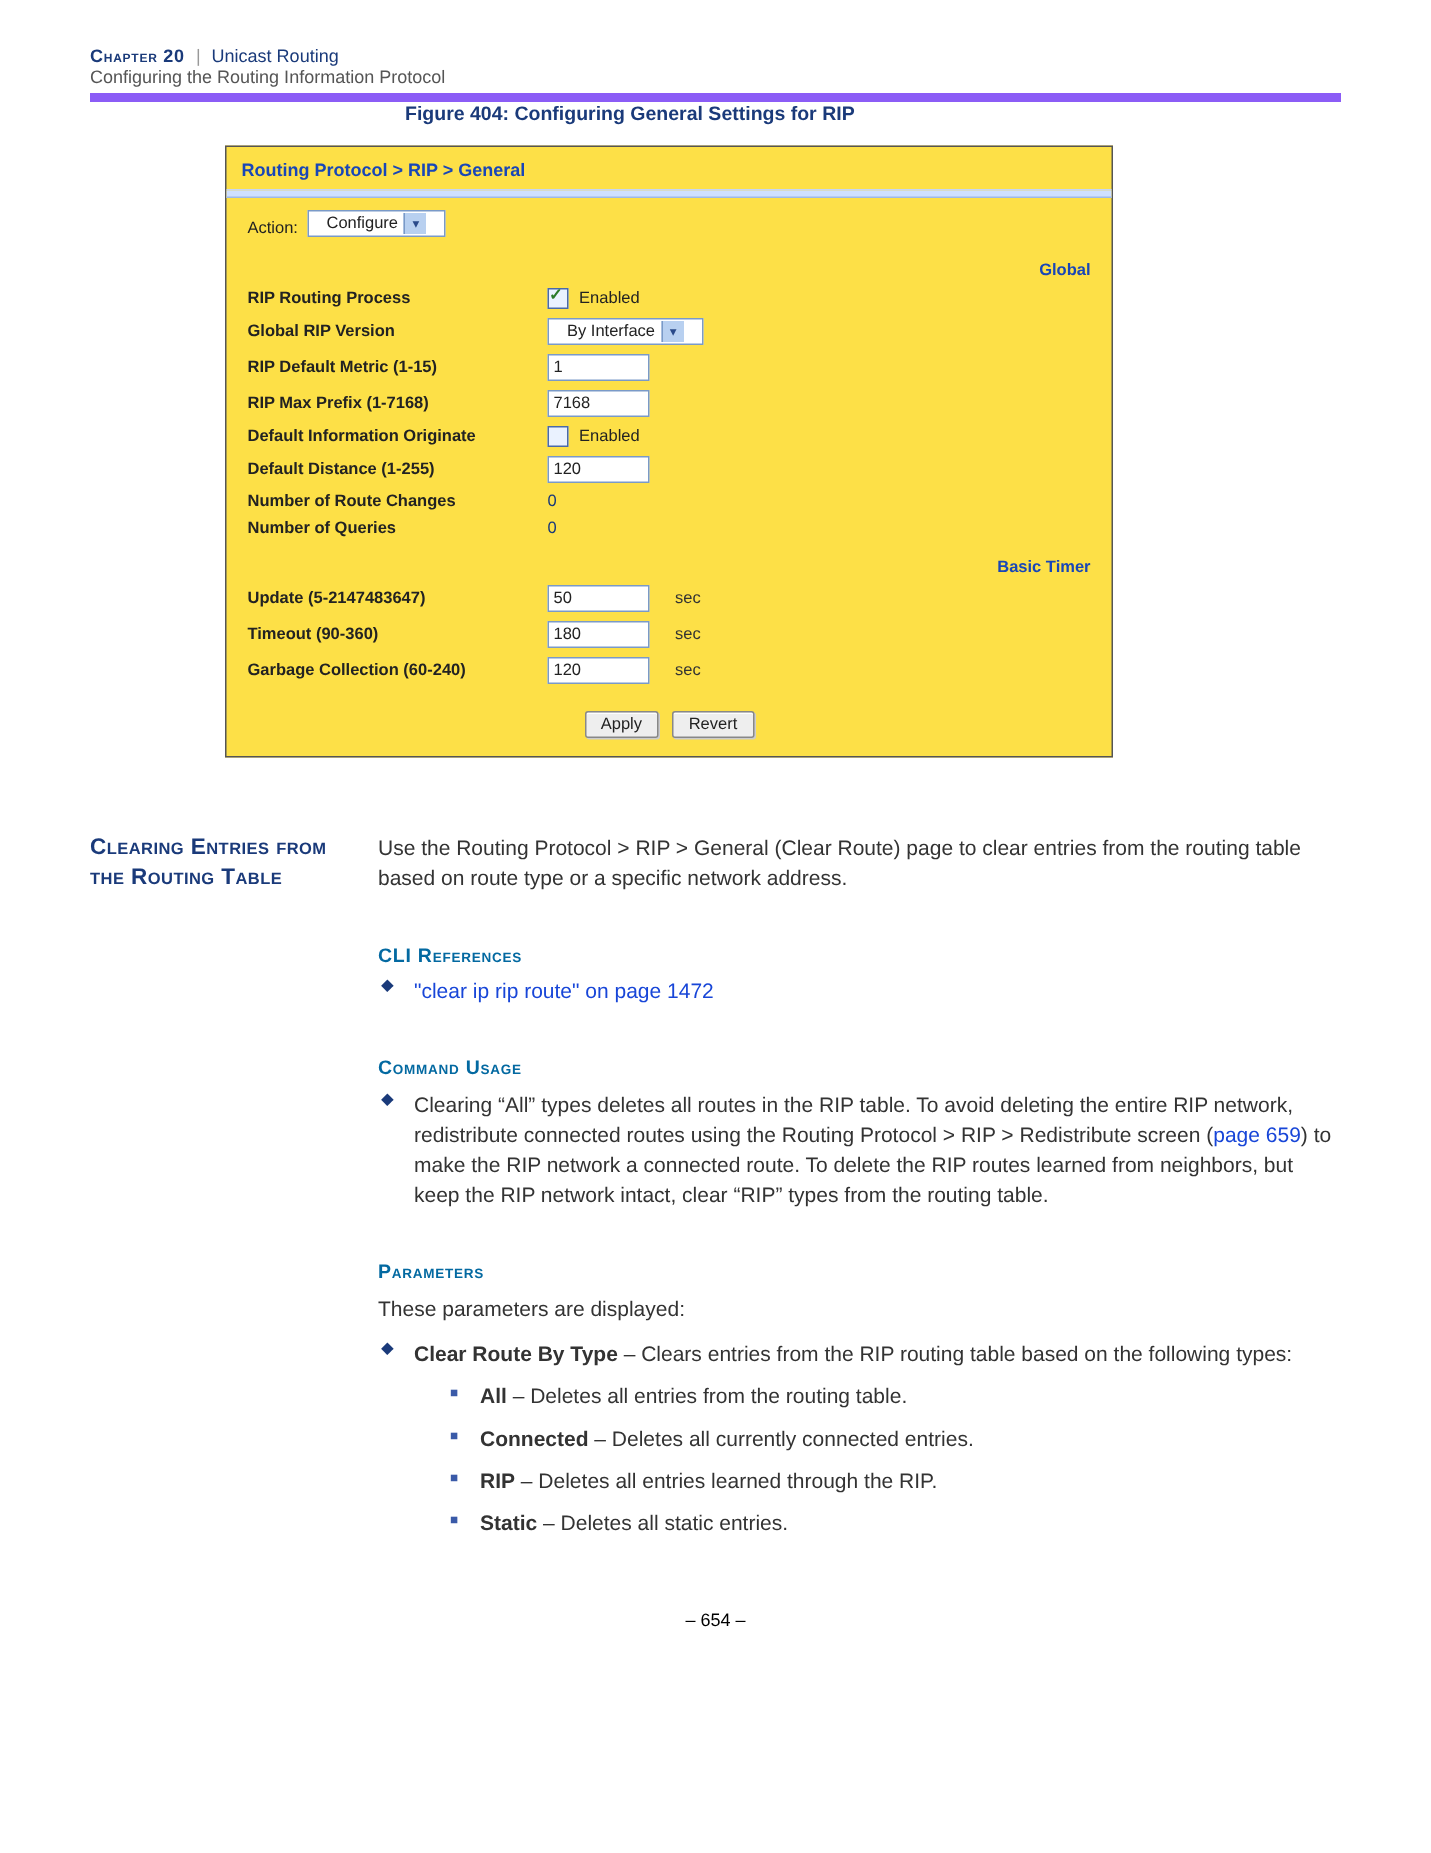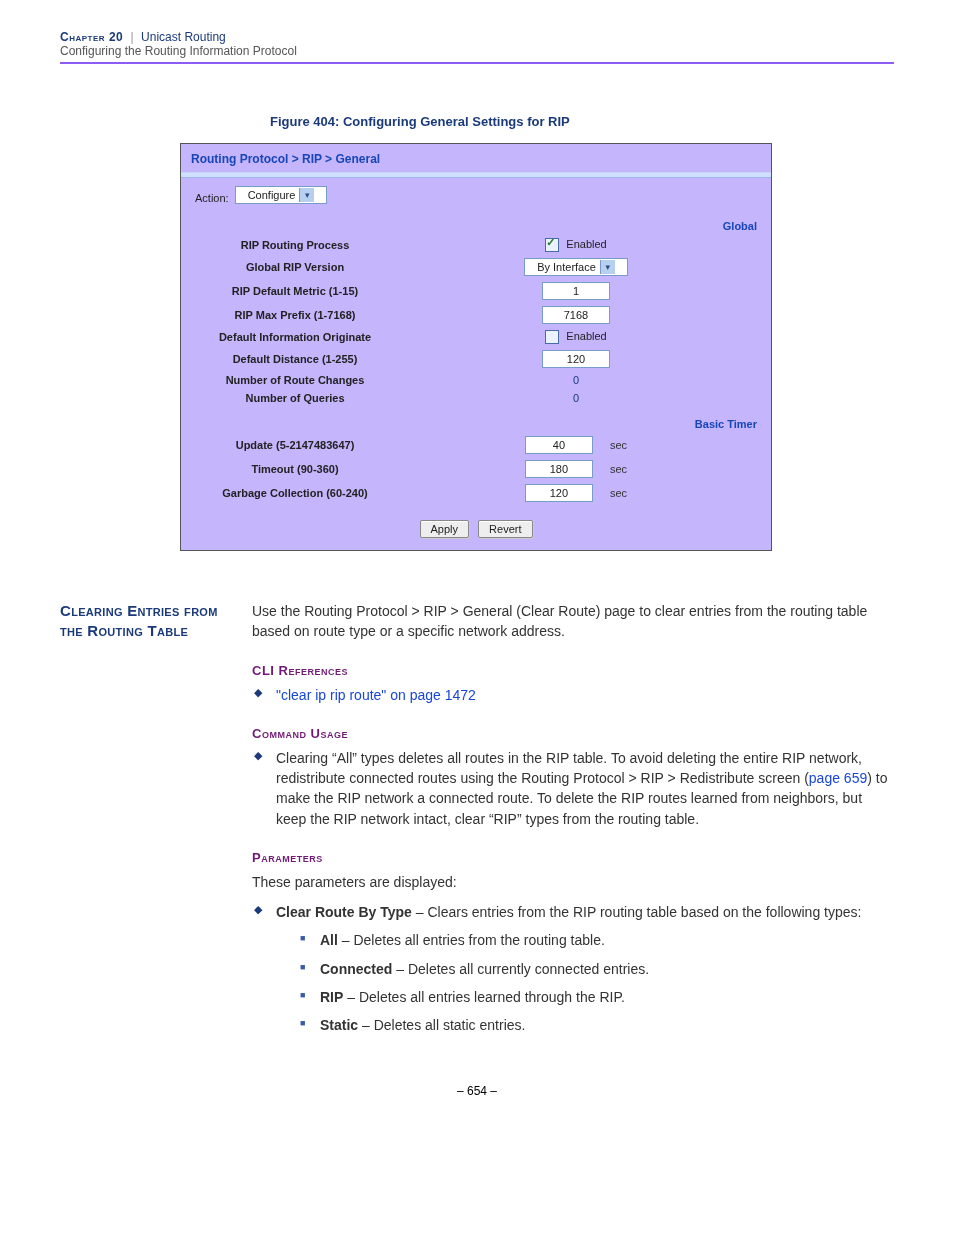--- a/index.html
+++ b/index.html
@@ -10,44 +10,43 @@
     padding: 0;
     background: #fff;
   }
   .page {
     width: 954px;
     margin: 0 auto;
     padding: 30px 60px 40px 60px;
     box-sizing: border-box;
   }
   .running-head {
-    border-bottom: 2px solid #8b5cf6;
+    border-bottom: 6px solid #8b5cf6;
     padding-bottom: 4px;
-    margin-bottom: 50px;
   }
   .running-head .top-line {
     font-size: 12px;
     color: #1a3a7a;
   }
   .running-head .top-line .chap { font-weight: bold; font-variant: small-caps; letter-spacing:0.5px;}
   .running-head .top-line .sep { color:#999; margin:0 4px;}
   .running-head .sub-line { font-size: 12px; color: #555; }
   .figure-title {
     font-weight: bold;
     color: #1a3a7a;
     font-size: 13px;
     margin-left: 210px;
     margin-bottom: 14px;
   }
   
   .screenshot {
-    margin-left: 120px;
+    margin-left: 90px;
     width: 590px;
     border: 1px solid #555;
-    background: #c4b5fd;
+    background: #fde047;
     font-family: Arial, sans-serif;
     font-size: 11px;
     color: #222;
     margin-bottom: 50px;
   }
   .ss-breadcrumb {
     color: #1846b8;
     font-weight: bold;
     font-size: 12px;
     padding: 8px 10px 6px 10px;
@@ -78,21 +77,20 @@
     color:#2a4a8a;
     font-size:9px;
   }
   .ss-section { padding: 6px 14px 2px 14px;}
   .ss-section-title { color:#1846b8; font-weight:bold; margin:6px 0 6px 0; font-size:11px;text-align:right;}
   .ss-grid {
     display:grid;
     grid-template-columns: 200px 1fr;
     row-gap:6px;
     align-items:center;
-    text-align:center;
   }
   .ss-label { font-weight:bold; font-size:11px; }
   .ss-value {}
   .ss-check {
     display:inline-block;
     width:12px; height:12px;
     border:1px solid #4a6aa8;
     background:#eaf2ff;
     vertical-align:middle;
     position:relative;
@@ -144,26 +142,26 @@
     font-size:15px;
     line-height:1.35;
     letter-spacing:0.3px;
   }
   .body-col {
     flex:1;
     font-size:14px;
     line-height:1.45;
   }
   .sec-head {
-    color:#701a75;
+    color:#0369a1;
     font-weight:bold;
     font-variant:small-caps;
     font-size:13px;
     letter-spacing:0.5px;
-    margin-top:20px;
+    margin-top:32px;
     margin-bottom:4px;
   }
   .dlist { list-style:none; padding-left:0; margin:4px 0;}
   .dlist > li { position:relative; padding-left:24px; margin:4px 0;}
   .dlist > li::before {
     content:"◆"; color:#1a3a7a; position:absolute; left:2px; top:0; font-size:11px;
   }
   .sqlist { list-style:none; padding-left:0; margin:6px 0 6px 22px;}
   .sqlist > li { position:relative; padding-left:22px; margin:8px 0;}
   .sqlist > li::before {
@@ -241,21 +239,21 @@
         <div class="ss-value ss-plain">0</div>
 
         <div class="ss-label">Number of Queries</div>
         <div class="ss-value ss-plain">0</div>
       </div>
 
       <div class="ss-section-title" style="margin-top:14px;">Basic Timer</div>
       <div class="ss-grid" style="margin-bottom:6px;">
         <div class="ss-label">Update (5-2147483647)</div>
         <div class="ss-value">
-          <span class="ss-input">40</span>
+          <span class="ss-input">50</span>
           <span class="ss-unit">sec</span>
         </div>
 
         <div class="ss-label">Timeout (90-360)</div>
         <div class="ss-value">
           <span class="ss-input">180</span>
           <span class="ss-unit">sec</span>
         </div>
 
         <div class="ss-label">Garbage Collection (60-240)</div>

